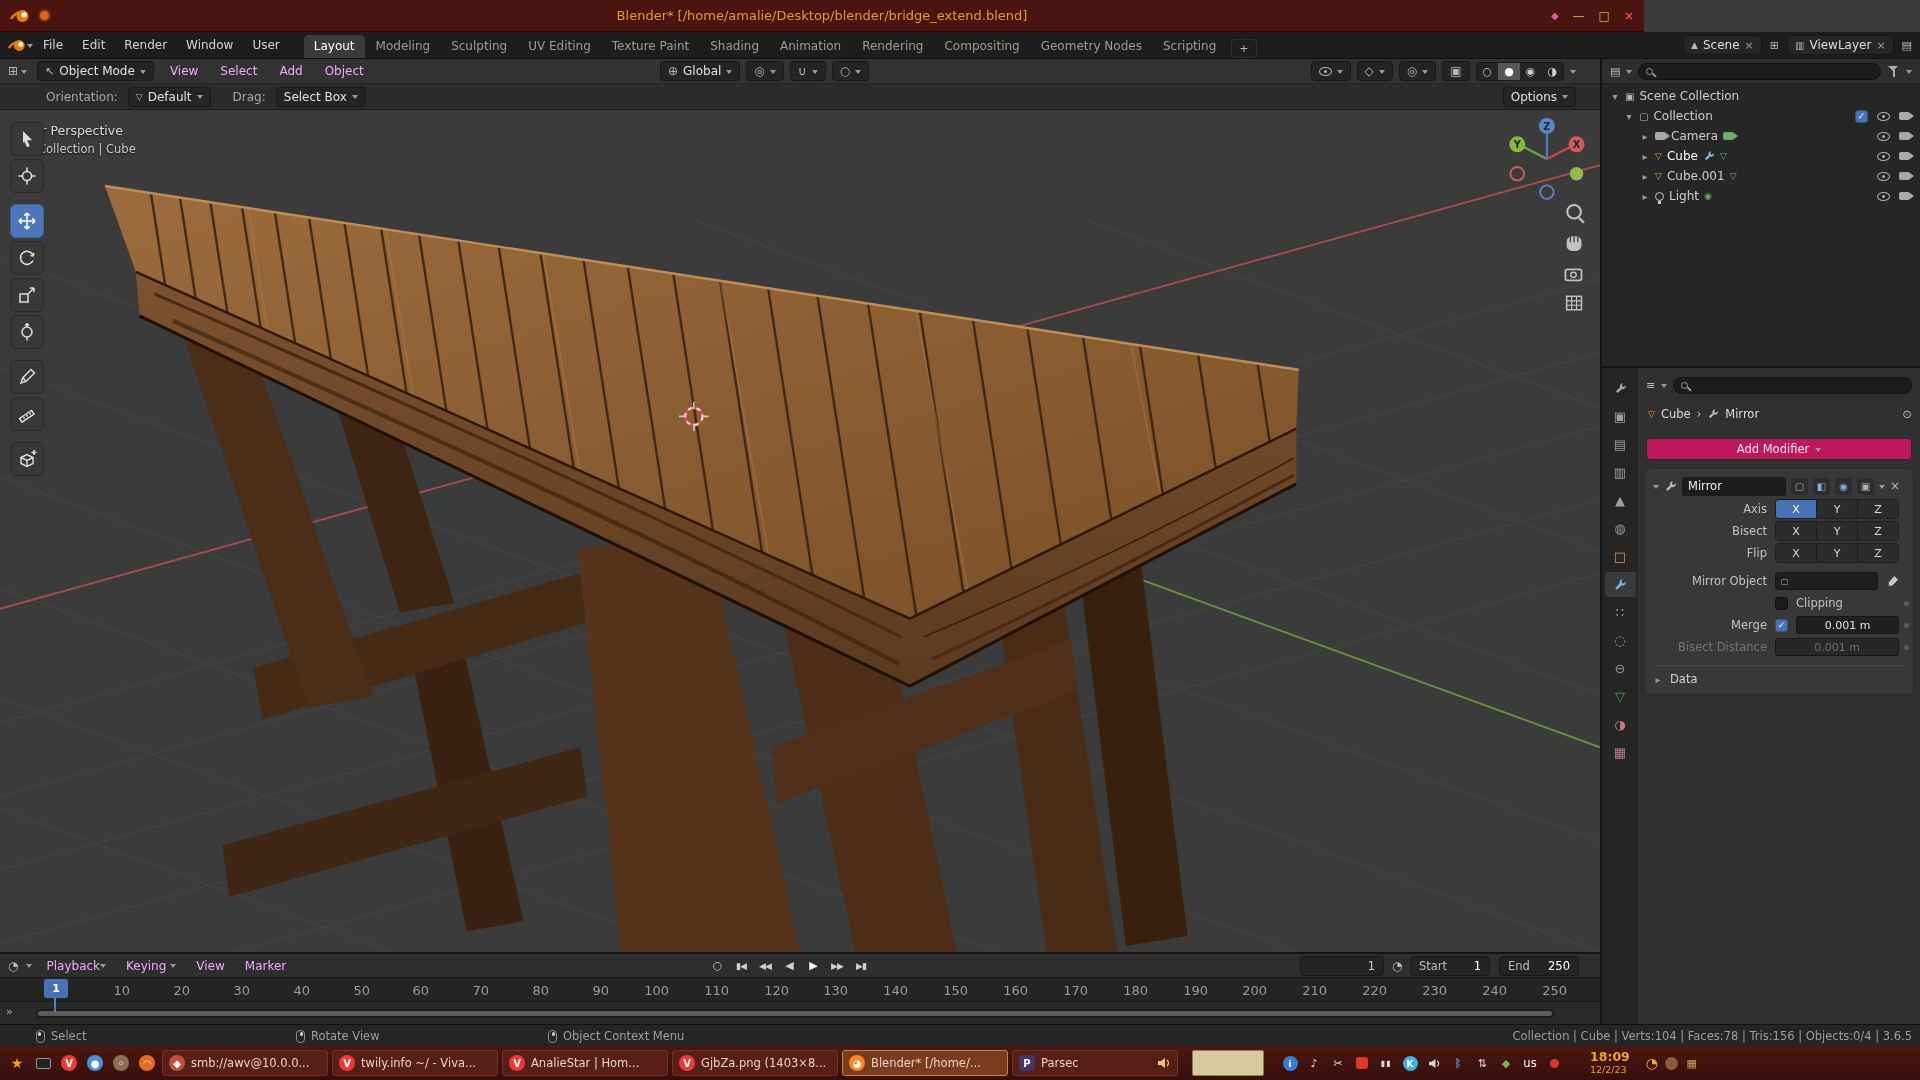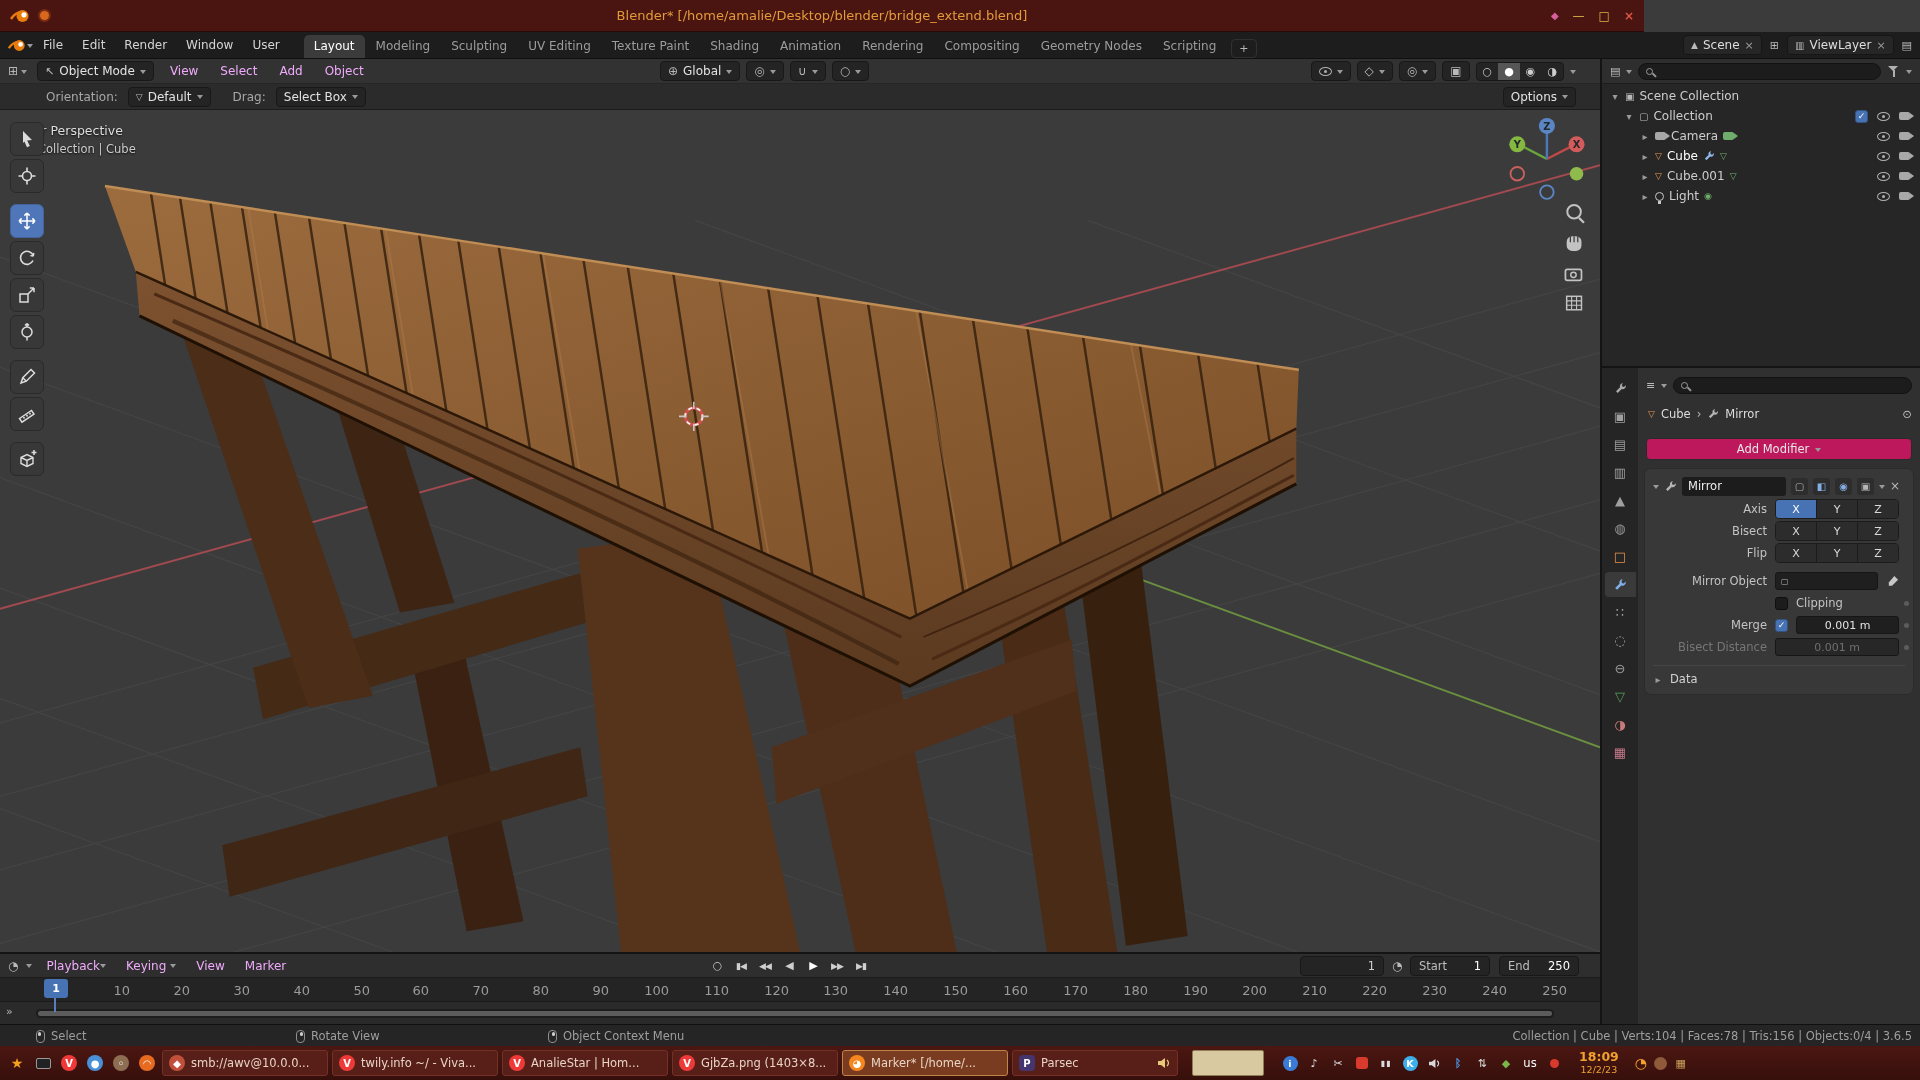--- a/index.html
+++ b/index.html
@@ -120,21 +120,21 @@
 .ln{width:22px;height:22px;display:flex;align-items:center;justify-content:center;font-size:14px;flex:none}
 .lcirc{width:16px;height:16px;border-radius:50%;display:flex;align-items:center;justify-content:center;color:#fff;font-size:10px;font-weight:bold}
 .tb-btn{width:166px;height:26px;background:#571f18;border:1px solid #743026;border-radius:3px;display:flex;align-items:center;gap:6px;padding:0 6px;color:#e9d4c4;font-size:11.5px;flex:none}
 .tb-btn.active{background:#7a3c20;border-color:#c08447}
 .tb-btn .t{white-space:nowrap;overflow:hidden;text-overflow:ellipsis;flex:1}
 .tb-ico{width:16px;height:16px;border-radius:50%;flex:none;display:flex;align-items:center;justify-content:center;font-size:10px;font-weight:bold;color:#fff}
 .widget{width:72px;height:26px;background:#d9c9a0;border:1px solid #8f7d55;border-radius:2px;flex:none;margin-left:10px}
 .tray{display:flex;gap:8px;align-items:center;margin-left:14px}
 .ti{min-width:16px;height:16px;display:flex;align-items:center;justify-content:center;font-size:11px;color:#ddd;flex:none}
 .ticirc{width:15px;height:15px;border-radius:50%;display:flex;align-items:center;justify-content:center;font-size:9.5px;font-weight:bold;color:#fff}
-.clock{margin-left:13px;color:#f0a22e;text-align:center;line-height:1.15;font-weight:bold;font-size:12.5px;flex:none}
+.clock{margin-left:24px;color:#f0a22e;line-height:1.15;font-weight:bold;font-size:12.5px;flex:none}
 .clock .d{font-size:9.5px;font-weight:normal}
 </style>
 </head>
 <body>
 
 <div id="root">
 
   <div class="titlebar">
     <svg width="20" height="14" viewBox="0 0 20 14">
         <circle cx="12.5" cy="7" r="6" fill="#e87d0d"></circle>
@@ -727,21 +727,21 @@
     <div class="tb-btn">
         <span class="tb-ico" style="background:#ef3939">V</span>
         <span class="t">AnalieStar | Hom...</span>
       </div>
     <div class="tb-btn">
         <span class="tb-ico" style="background:#ef3939">V</span>
         <span class="t">GjbZa.png (1403×8...</span>
       </div>
     <div class="tb-btn active">
         <span class="tb-ico" style="background:#f5871e">◕</span>
-        <span class="t">Marker* [/home/...</span>
+        <span class="t">Blender* [/home/...</span>
       </div>
     <div class="tb-btn">
         <span class="tb-ico" style="background:#45356e;border-radius:4px">P</span>
         <span class="t">Parsec</span>
         <svg width="14" height="12" viewBox="0 0 14 12">
           <path d="M1 4h3l4-3v10L4 8H1z" fill="#e8c87a"></path>
           <path d="M10 3q3 3 0 6" stroke="#e8c87a" fill="none" stroke-width="1.2"></path>
         </svg>
       </div>
     <div class="widget"></div>

